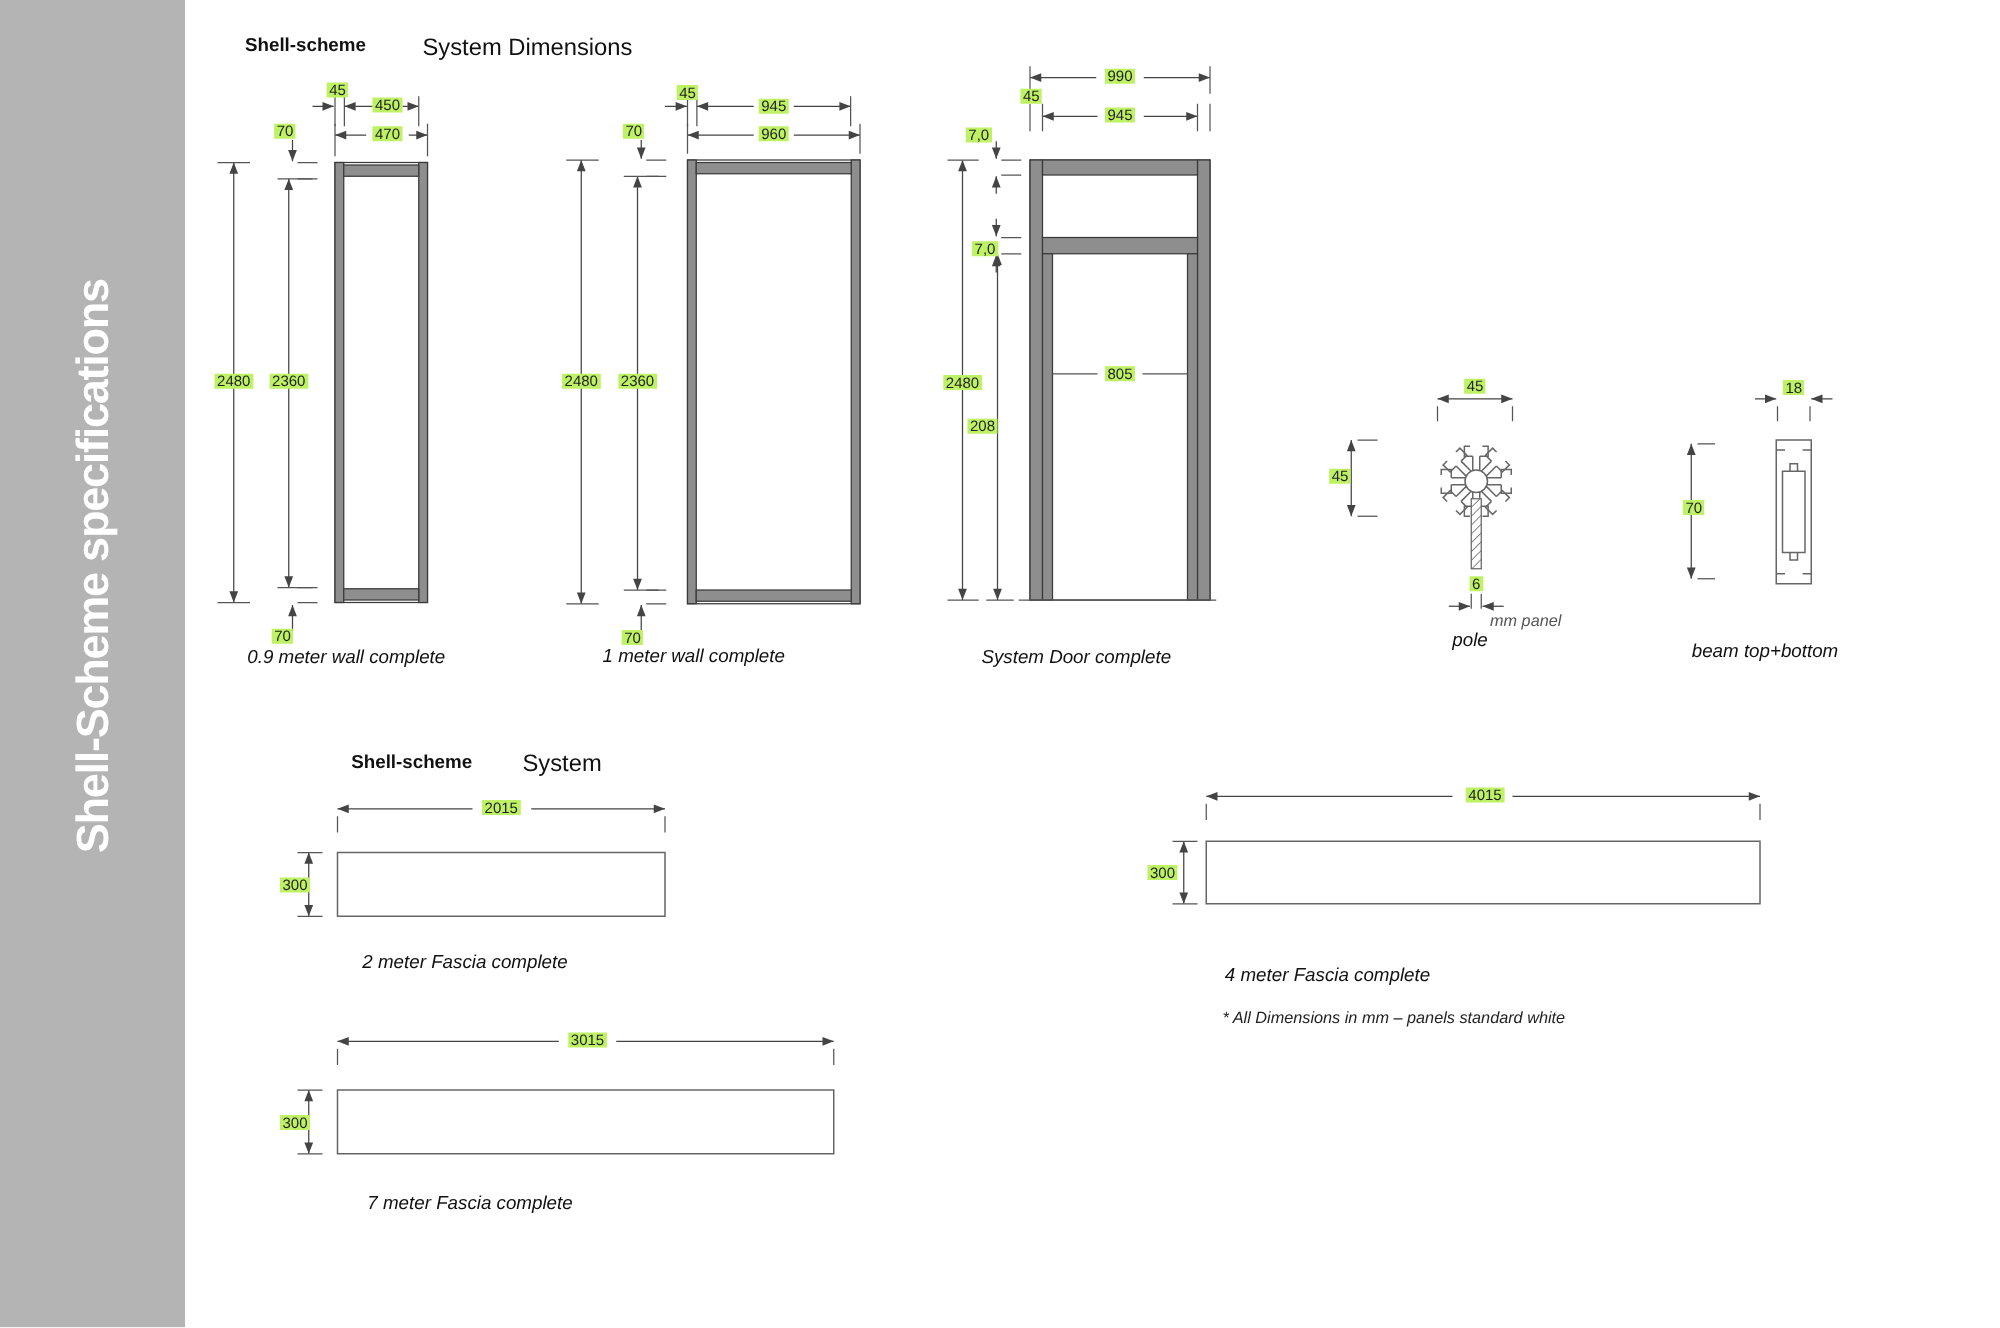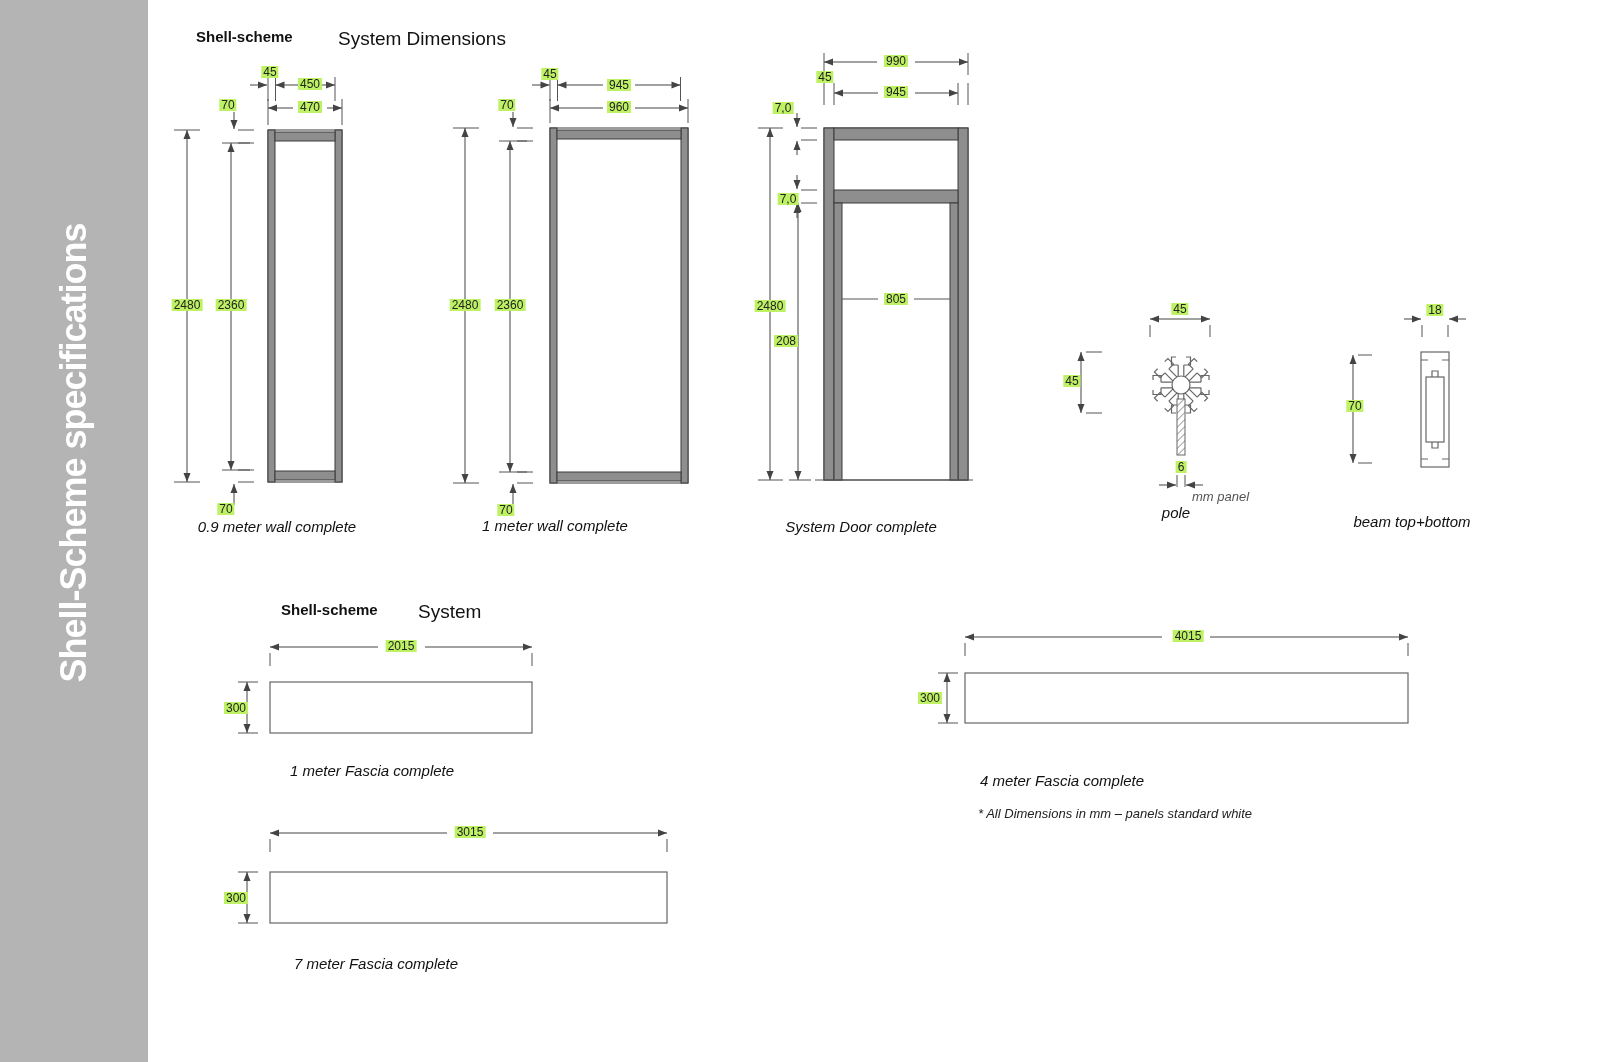--- a/index.html
+++ b/index.html
@@ -233,21 +233,21 @@
     <line class="dl" x1="50" y1="17" x2="158" y2="17" marker-start="url(#mS)"></line>
     <line class="dl" x1="205" y1="17" x2="312" y2="17" marker-end="url(#mE)"></line>
     <line class="tick" x1="50" y1="23" x2="50" y2="36"></line>
     <line class="tick" x1="312" y1="23" x2="312" y2="36"></line>
     <line class="dl" x1="27" y1="52" x2="27" y2="103" marker-start="url(#mS)" marker-end="url(#mE)"></line>
     <line class="tick" x1="18" y1="52" x2="38" y2="52"></line>
     <line class="tick" x1="18" y1="103" x2="38" y2="103"></line>
   </svg>
   <span class="dim" style="left:401px;top:646px">2015</span>
   <span class="dim" style="left:236px;top:708px">300</span>
-  <span class="cap" style="left:372px;top:770px">1 meter Fascia complete</span>
+  <span class="cap" style="left:372px;top:770px">2 meter Fascia complete</span>
 
   <svg class="draw" style="left:220px;top:820px" width="460" height="115">
     <rect class="profw" x="50" y="52" width="397" height="51" stroke="#444"></rect>
     <line class="dl" x1="50" y1="13" x2="227" y2="13" marker-start="url(#mS)"></line>
     <line class="dl" x1="273" y1="13" x2="447" y2="13" marker-end="url(#mE)"></line>
     <line class="tick" x1="50" y1="19" x2="50" y2="32"></line>
     <line class="tick" x1="447" y1="19" x2="447" y2="32"></line>
     <line class="dl" x1="27" y1="52" x2="27" y2="103" marker-start="url(#mS)" marker-end="url(#mE)"></line>
     <line class="tick" x1="18" y1="52" x2="38" y2="52"></line>
     <line class="tick" x1="18" y1="103" x2="38" y2="103"></line>

